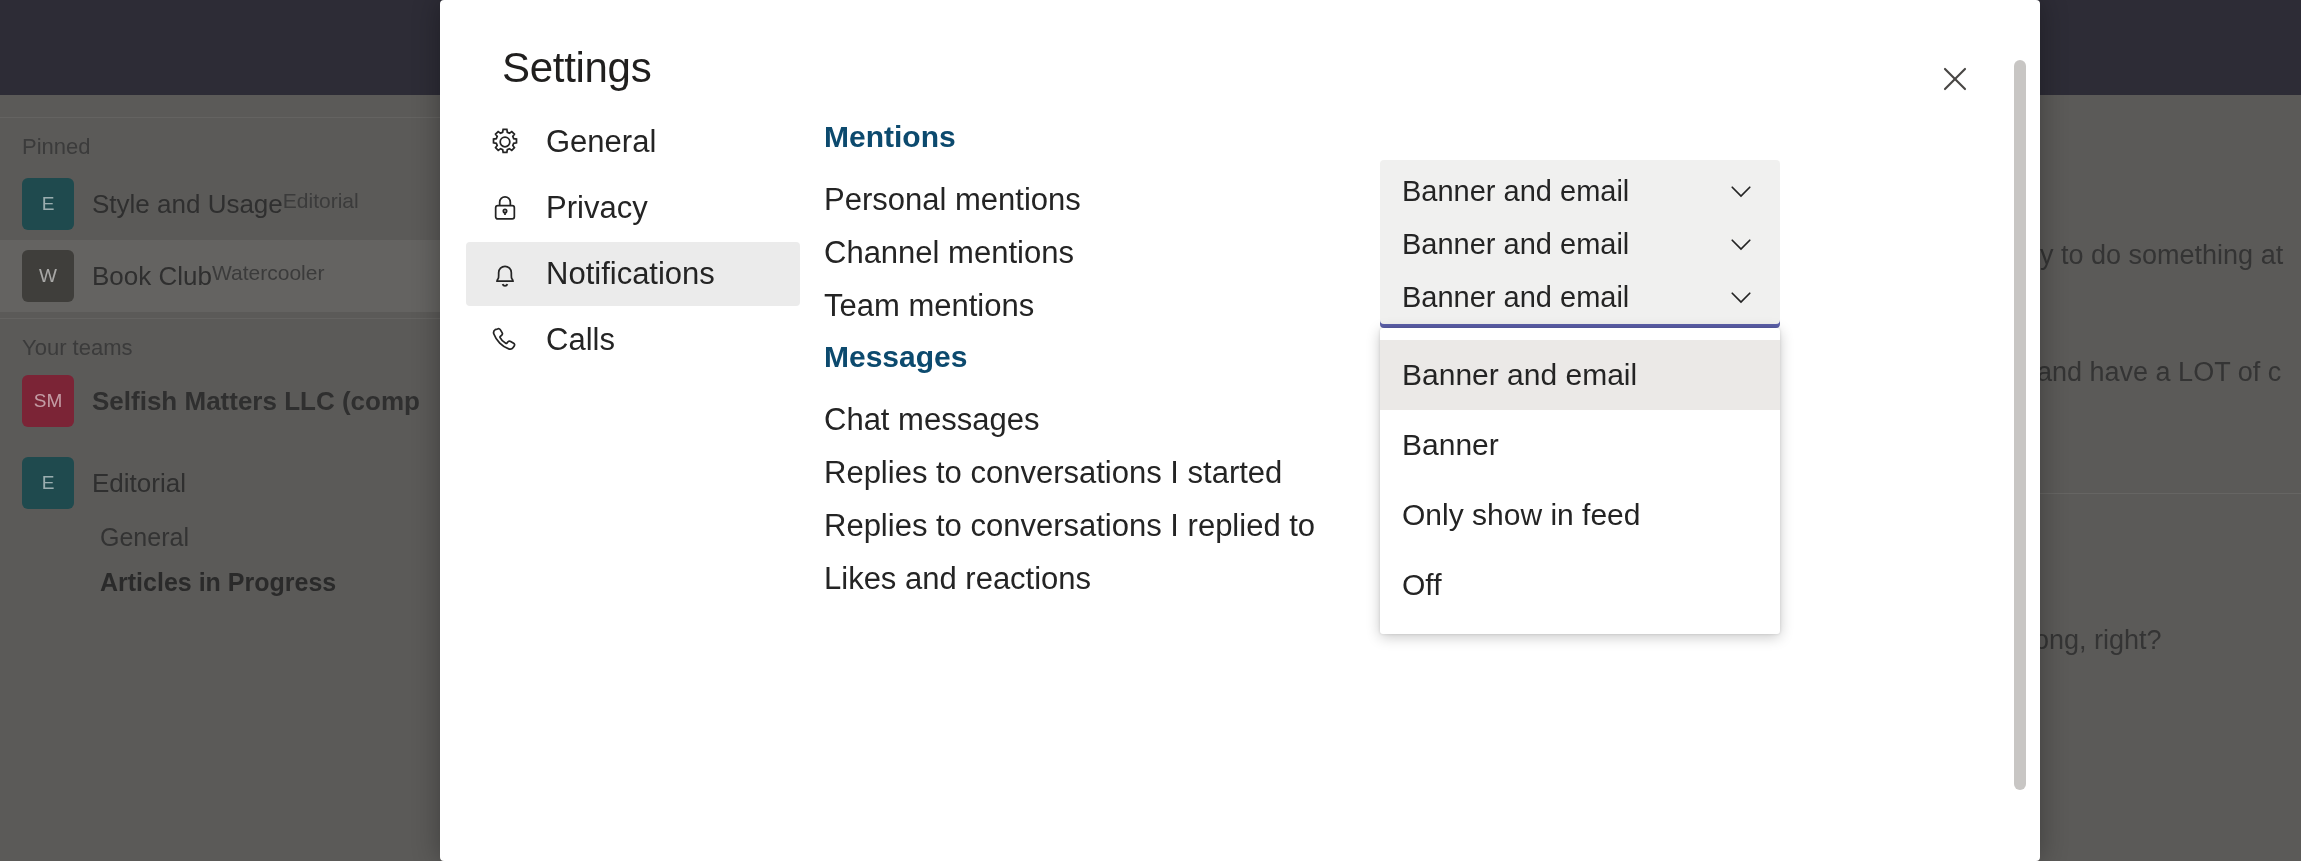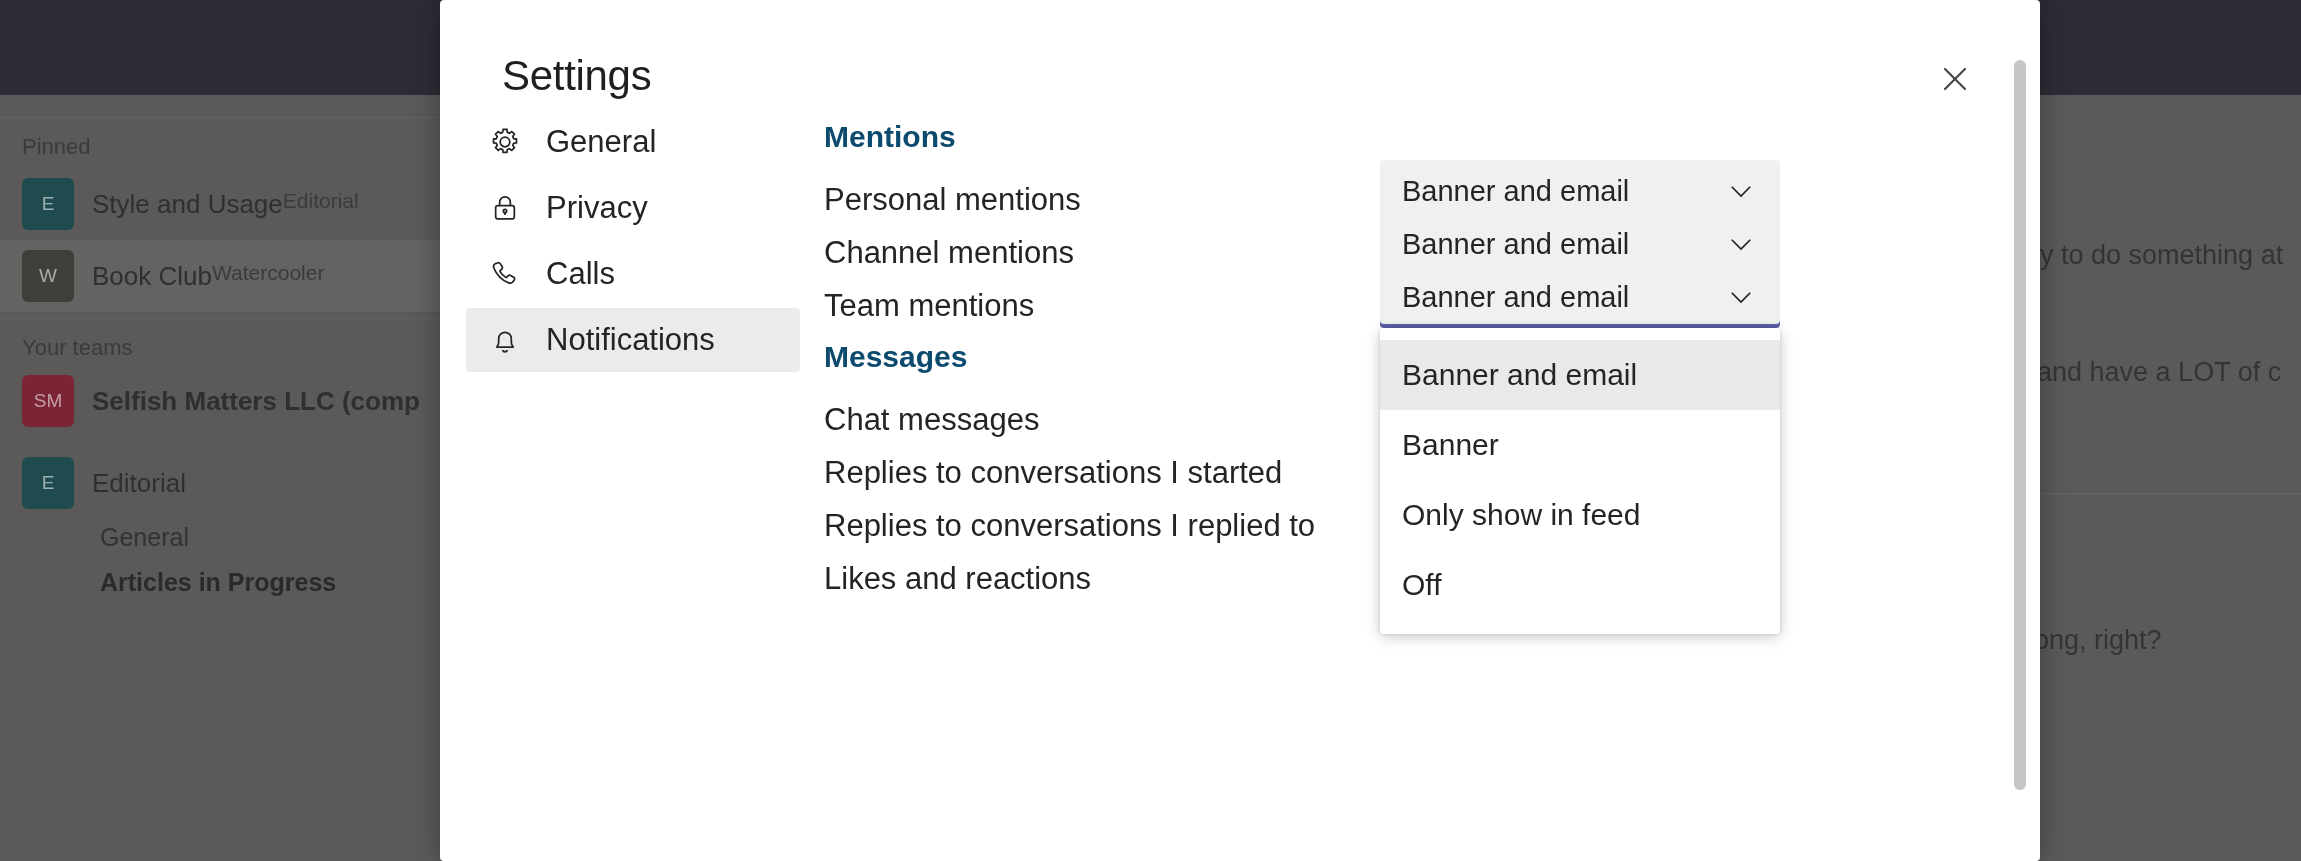--- a/index.html
+++ b/index.html
@@ -73,21 +73,21 @@
     position: absolute; left: 440px; top: 0; width: 1600px; height: 861px;
     background: #ffffff;
     border-radius: 4px;
     box-shadow: 0 0 28px rgba(0,0,0,0.32);
     overflow: hidden;
   }
   #dialog-header {
     position: relative; height: 110px;
   }
   #dialog-title {
-    position: absolute; left: 62px; top: 52px;
+    position: absolute; left: 62px; top: 44px;
     font-size: 42px; color: #201f1e; letter-spacing: -0.3px;
   }
   #close-button {
     position: absolute; right: 62px; top: 56px;
     width: 46px; height: 46px;
     display: flex; align-items: center; justify-content: center;
     cursor: pointer; background: none; border: none;
   }
   #close-button svg { display: block; }
 
@@ -258,37 +258,37 @@
           <svg width="32" height="32" viewBox="0 0 24 24" fill="none" stroke="#242424" stroke-width="1.3">
             <rect x="5" y="10.2" width="14" height="10" rx="1.6"></rect>
             <path d="M8 10.2V7.6a4 4 0 0 1 8 0v2.6"></path>
             <circle cx="12" cy="14.2" r="1.25"></circle>
             <path d="M12 15.3v1.9"></path>
           </svg>
         </span>
         <span class="nav-label">Privacy</span>
       </div>
 
-      <div class="nav-item">
-        <span class="nav-icon">
-          <svg width="32" height="32" viewBox="0 0 24 24" fill="none" stroke="#242424" stroke-width="1.3" stroke-linecap="round">
-            <path d="M6.4 3.8c.75-.5 1.6-.3 2.05.45l1.35 2.25c.4.66.27 1.45-.3 1.95l-1 .88c-.25.22-.32.56-.17.85.9 1.75 2.4 3.3 4.2 4.3.3.17.66.1.88-.16l.85-.98c.5-.57 1.3-.7 1.96-.3l2.25 1.35c.75.45.95 1.3.45 2.05l-.8 1.2c-.72 1.08-2.05 1.5-3.3 1.05-2.5-.9-4.9-2.55-6.75-4.4C6.2 12.4 4.55 10 3.65 7.5c-.45-1.25-.03-2.58 1.05-3.3l1.7-.4z"></path>
-          </svg>
-        </span>
-        <span class="nav-label">Calls</span>
-      </div>
-
       <div class="nav-item active">
         <span class="nav-icon">
           <svg width="32" height="32" viewBox="0 0 24 24" fill="none" stroke="#242424" stroke-width="1.3">
             <path d="M6 17.4c0-.9.55-1.3.9-1.95.35-.66.35-1.35.35-2.55V11a4.75 4.75 0 1 1 9.5 0v1.9c0 1.2 0 1.89.35 2.55.35.65.9 1.05.9 1.95H6z"></path>
             <path d="M10.2 19.6a1.9 1.9 0 0 0 3.6 0"></path>
           </svg>
         </span>
         <span class="nav-label">Notifications</span>
+      </div>
+
+      <div class="nav-item">
+        <span class="nav-icon">
+          <svg width="32" height="32" viewBox="0 0 24 24" fill="none" stroke="#242424" stroke-width="1.3" stroke-linecap="round">
+            <path d="M6.4 3.8c.75-.5 1.6-.3 2.05.45l1.35 2.25c.4.66.27 1.45-.3 1.95l-1 .88c-.25.22-.32.56-.17.85.9 1.75 2.4 3.3 4.2 4.3.3.17.66.1.88-.16l.85-.98c.5-.57 1.3-.7 1.96-.3l2.25 1.35c.75.45.95 1.3.45 2.05l-.8 1.2c-.72 1.08-2.05 1.5-3.3 1.05-2.5-.9-4.9-2.55-6.75-4.4C6.2 12.4 4.55 10 3.65 7.5c-.45-1.25-.03-2.58 1.05-3.3l1.7-.4z"></path>
+          </svg>
+        </span>
+        <span class="nav-label">Calls</span>
       </div>
     </nav>
 
     <section id="settings-content">
 
       <div class="section-heading" style="top:10px;">Mentions</div>
 
       <div class="setting-label" style="top:72px;">Personal mentions</div>
       <div class="dropdown" style="left:580px; top:50px;">
         <span class="dropdown-value">Banner and email</span>

